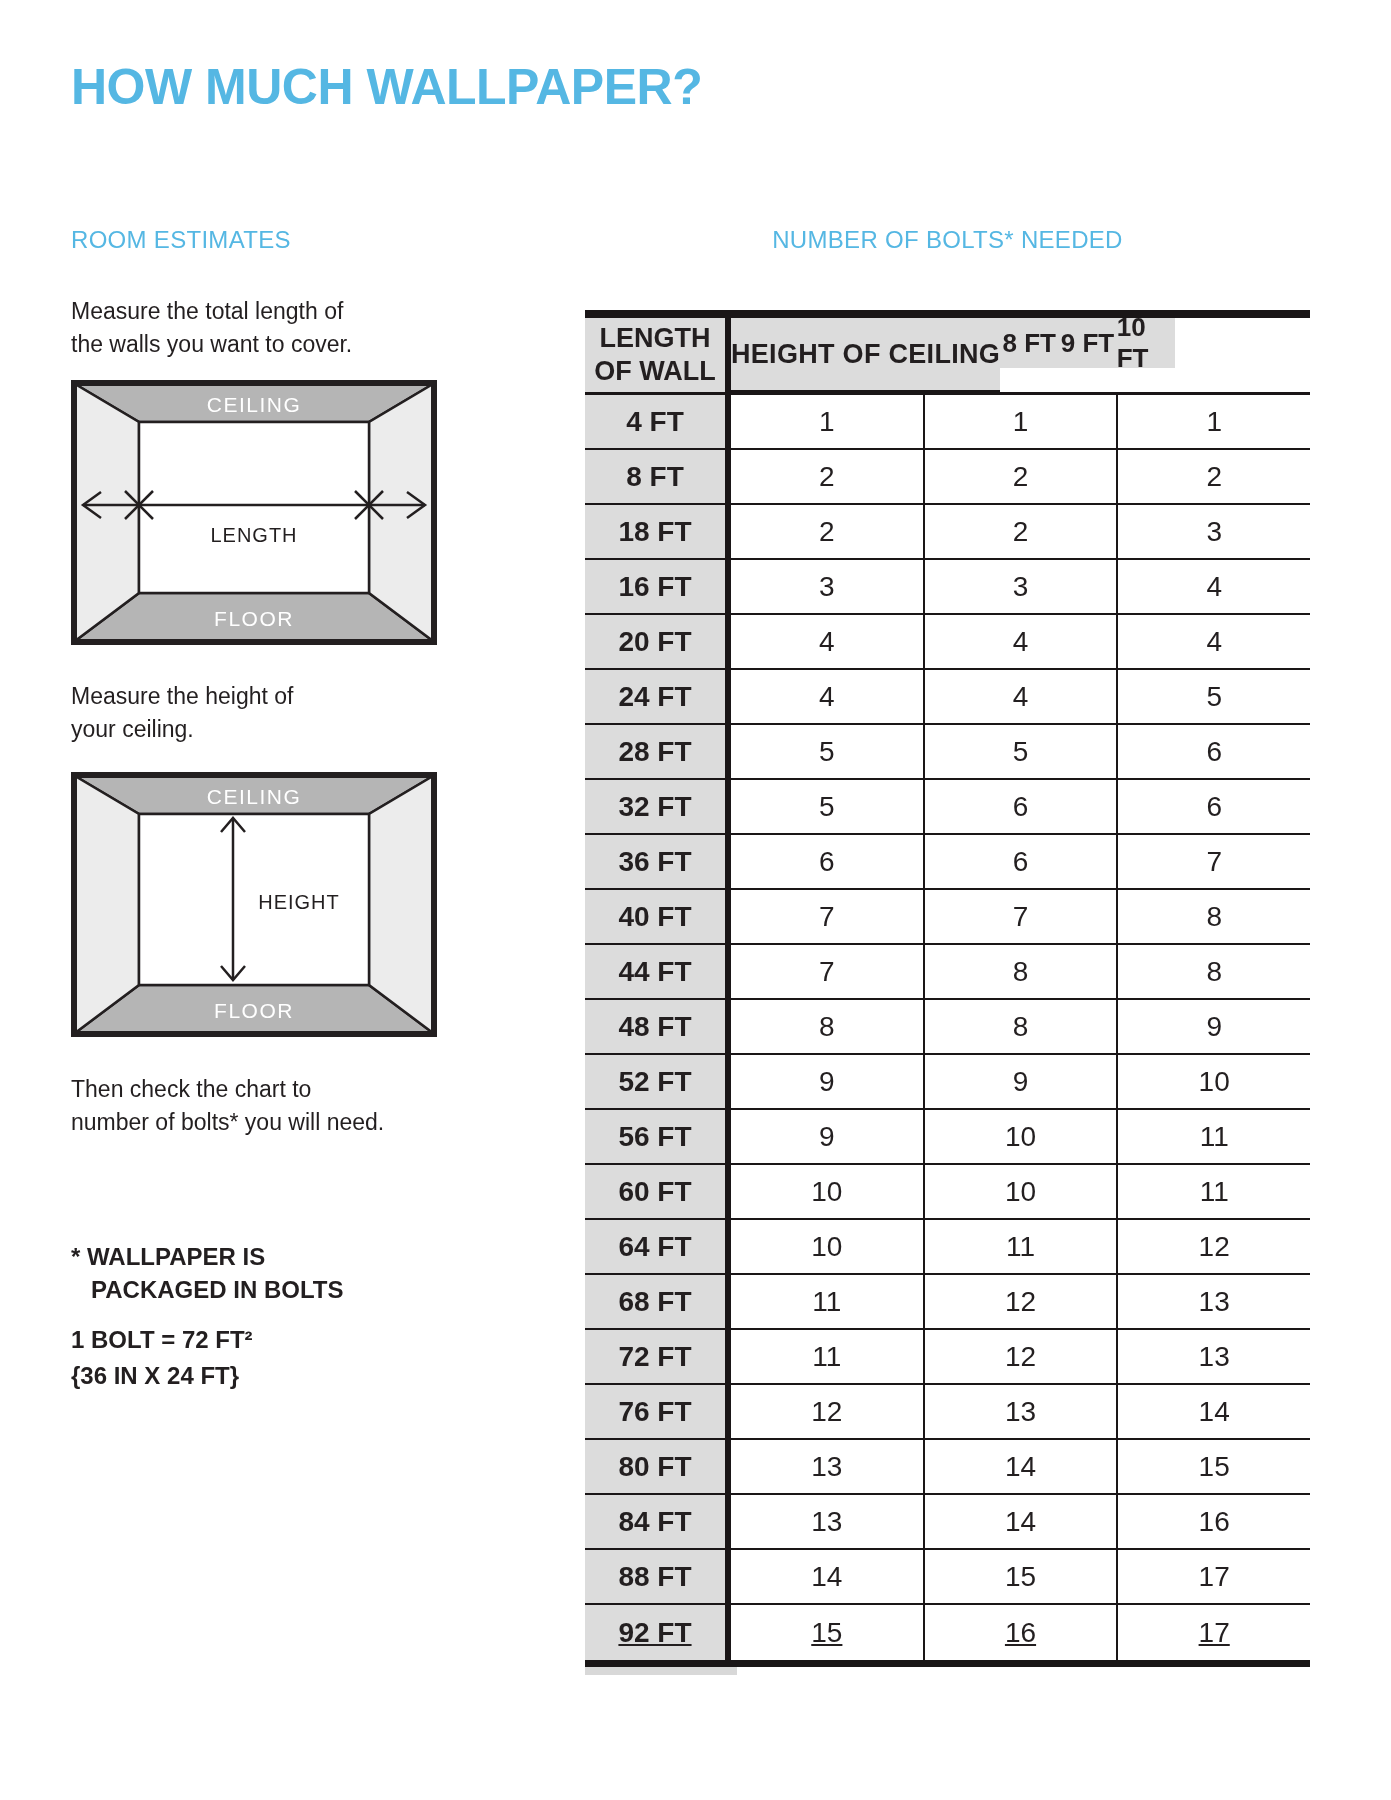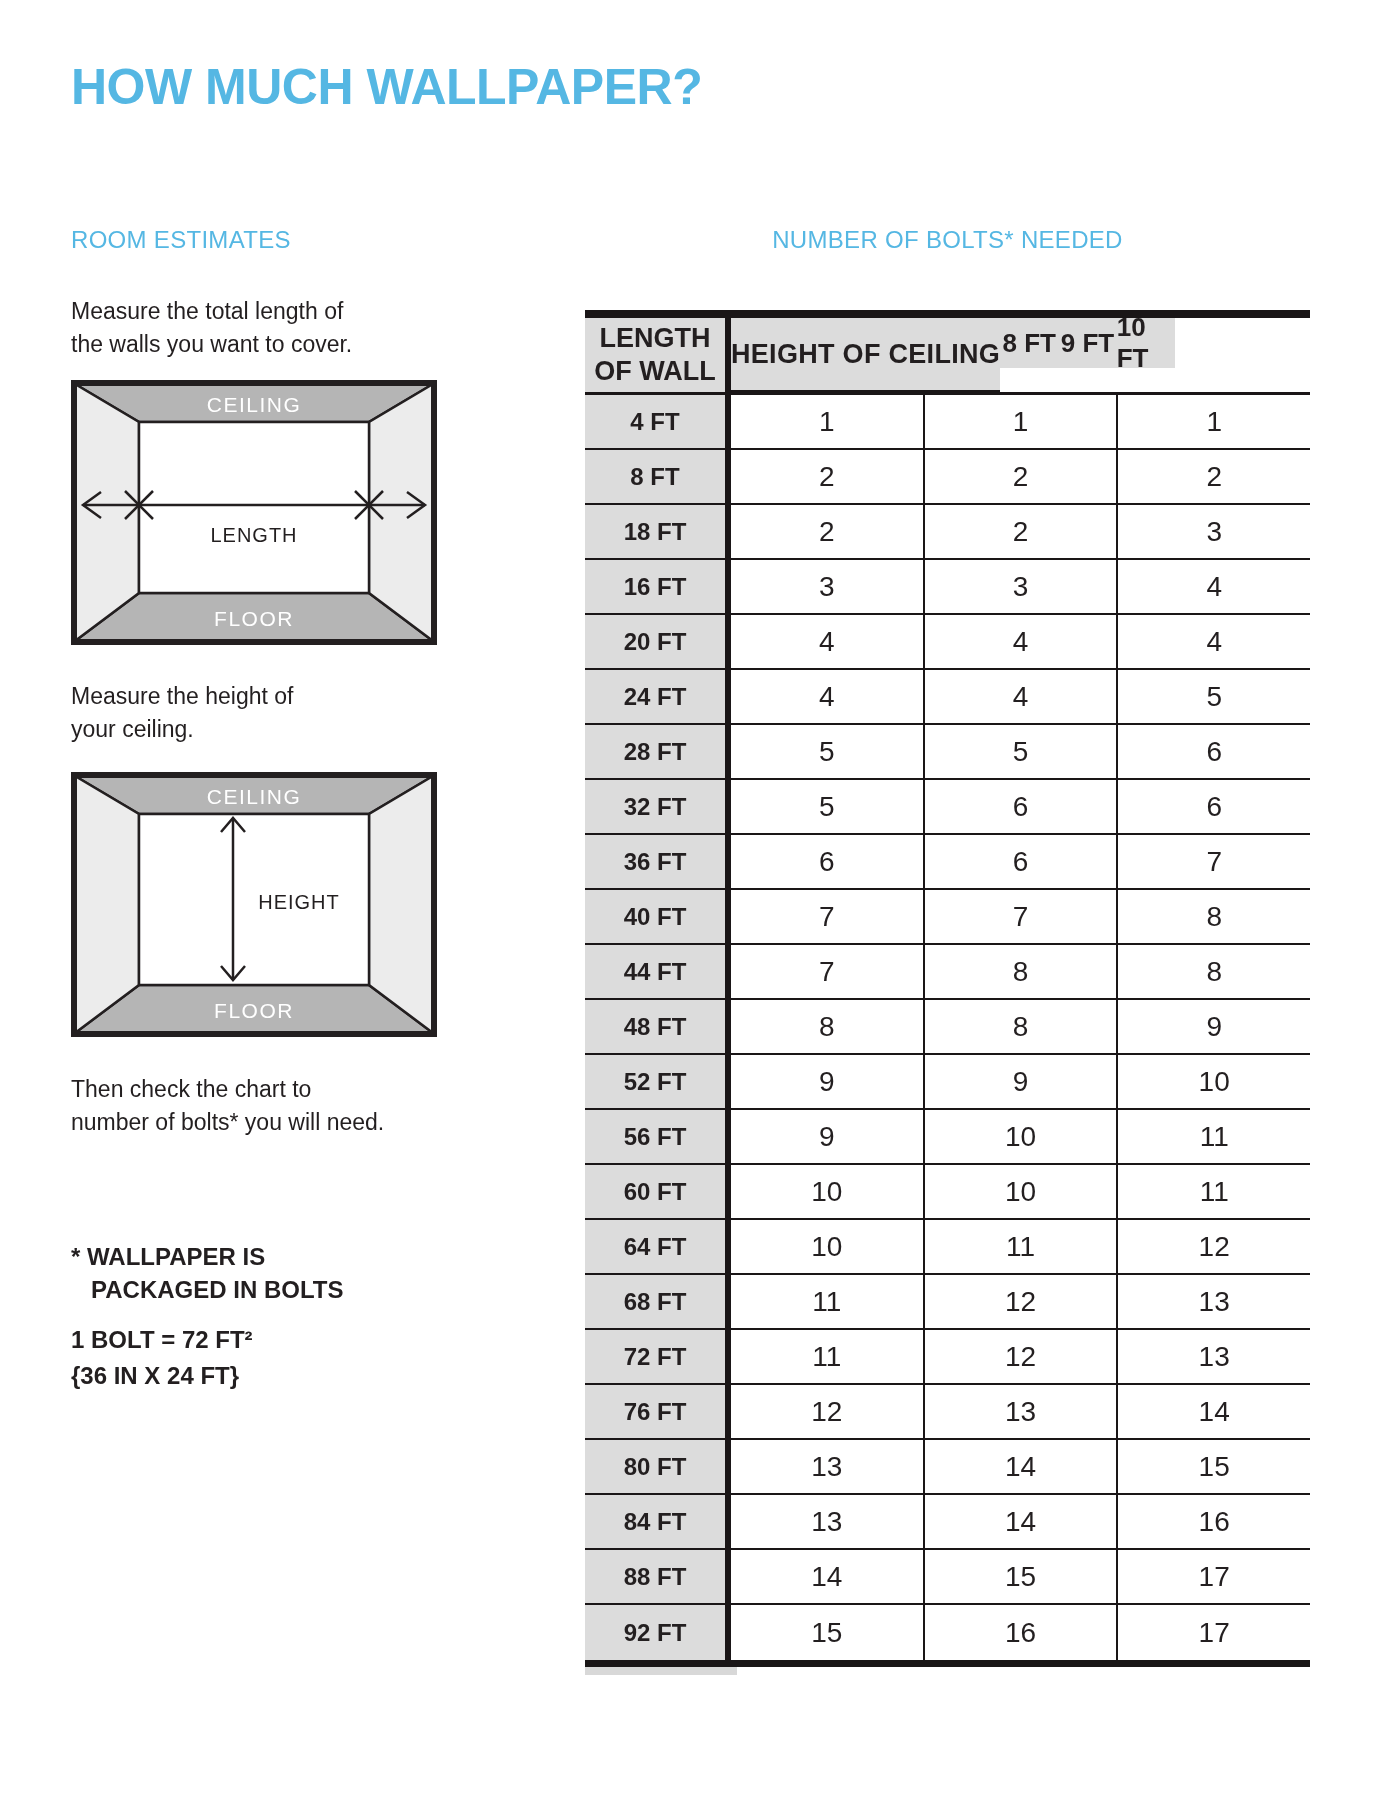--- a/index.html
+++ b/index.html
@@ -64,26 +64,26 @@
   .th-group{
     height:74px;background:var(--cell-gray);
     border-bottom:2.5px solid var(--line);
     display:flex;align-items:center;justify-content:center;
     font-weight:bold;font-size:27px;letter-spacing:0.3px;
   }
   .th-cols{height:50px;background:var(--cell-gray);display:flex;}
   .th-col{flex:1;display:flex;align-items:center;justify-content:center;
     font-weight:bold;font-size:26px;}
   .tr{display:flex;height:55px;border-bottom:2.5px solid var(--line);}
-  .tr:last-child{border-bottom:none;}
+  .tr:last-child{border-bottom:none;text-decoration:underline;}
   .td-len{
     width:146px;background:var(--cell-gray);
     border-right:6px solid var(--line);
     display:flex;align-items:center;justify-content:center;
-    font-weight:bold;font-size:24px;
+    font-weight:bold;font-size:28px;
   }
   .td-val{
     flex:1;background:#ffffff;
     display:flex;align-items:center;justify-content:center;
     font-size:28px;
   }
   .td-val + .td-val{border-left:2.5px solid var(--line);}
   .t-bottom{height:7px;background:var(--line);}
   .t-tail{width:152px;height:8px;background:#d8d8d8;}
   

